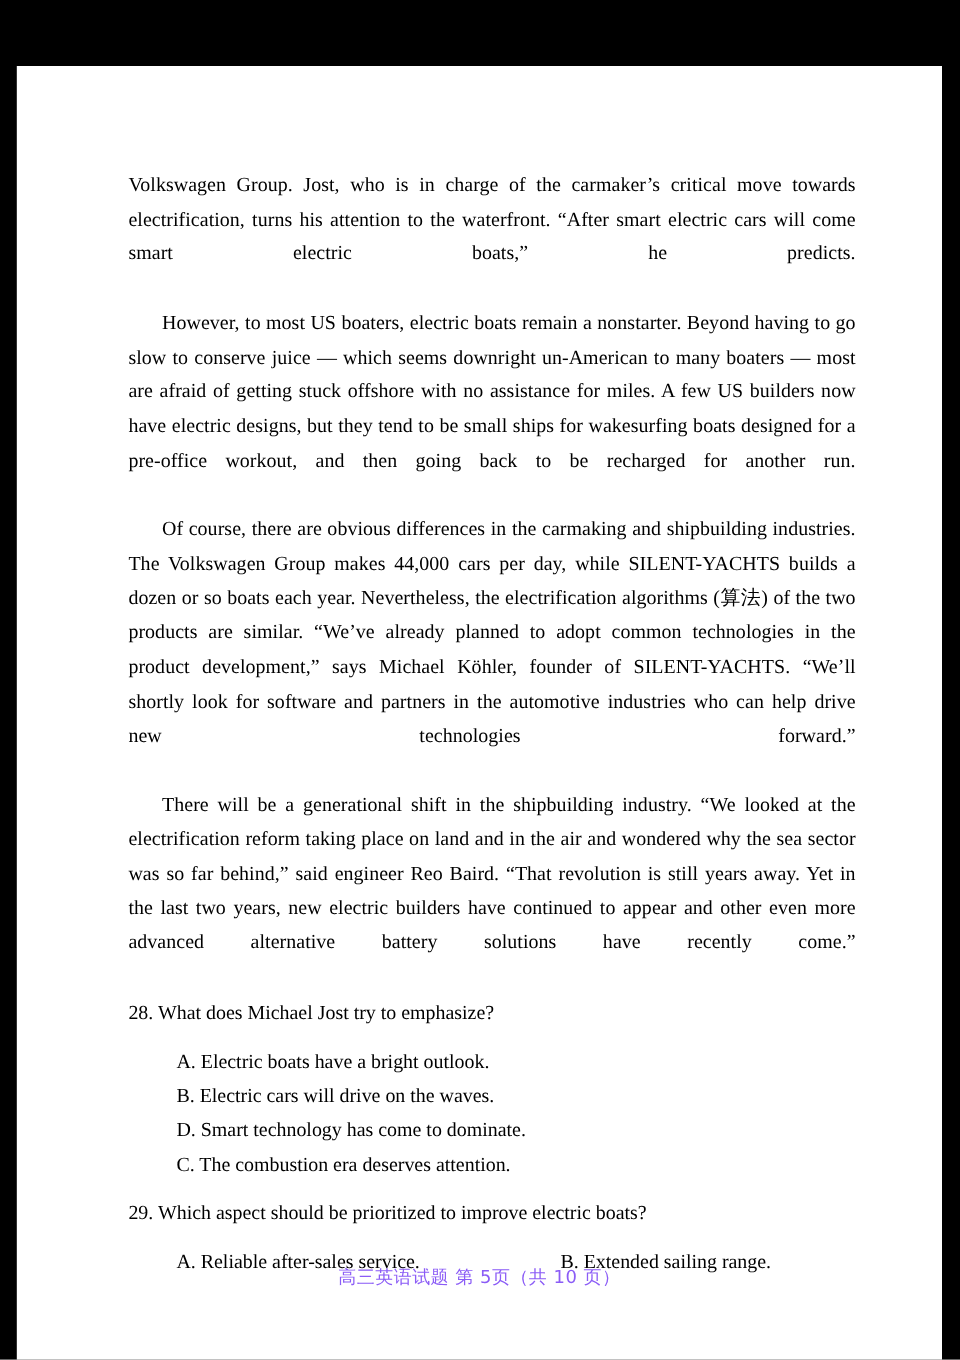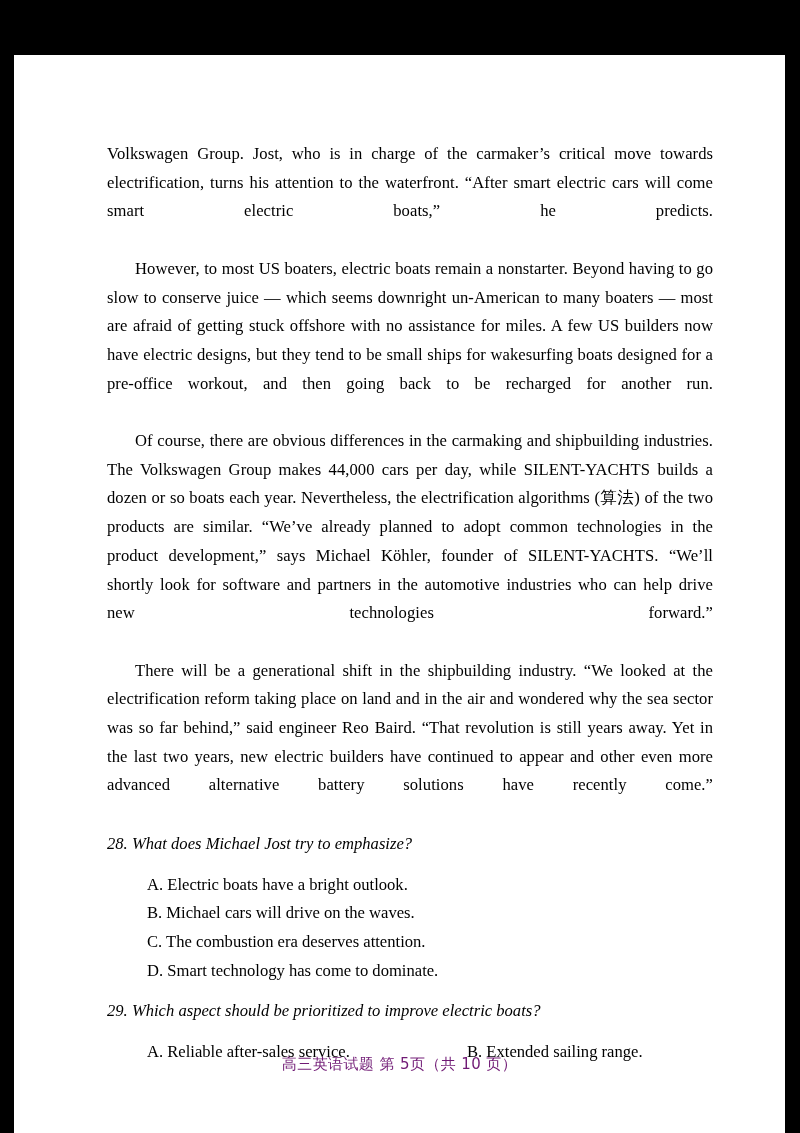--- a/index.html
+++ b/index.html
@@ -50,21 +50,20 @@
     width: 100%;
   }
 
   .question-block {
     margin-top: 1px;
   }
   .q-stem {
     font-size: 16.6px;
     line-height: 28.7px;
     white-space: nowrap;
-    font-style: italic;
   }
   .opt-list {
     margin: 12px;
     padding: 0;
   }
   .opt {
     font-size: 16.6px;
     line-height: 28.7px;
     padding-left: 28px;   
     white-space: nowrap;
@@ -81,43 +80,43 @@
   .opt-row2 > span:first-child { width: 320px; flex: none; }
 
   #footer {
     position: absolute;
     left: 0;
     top: 1000px;
     width: 771px;
     text-align: center;
     font-size: 15px;
     font-family: "DejaVu Sans", "Liberation Sans", sans-serif;
-    color: #701a75;
+    color: #8b5cf6;
     letter-spacing: 0.4px;
   }
 </style>
 </head>
 <body>
 
 <div id="page-sheet">
 
   <div id="content">
 
     <p class="para first">Volkswagen Group. Jost, who is in charge of the carmaker’s critical move towards electrification, turns his attention to the waterfront. “After smart electric cars will come smart electric boats,” he predicts.</p>
     <p class="para">However, to most US boaters, electric boats remain a nonstarter. Beyond having to go slow to conserve juice — which seems downright un-American to many boaters — most are afraid of getting stuck offshore with no assistance for miles. A few US builders now have electric designs, but they tend to be small ships for wakesurfing boats designed for a pre-office workout, and then going back to be recharged for another run.</p>
     <p class="para">Of course, there are obvious differences in the carmaking and shipbuilding industries. The Volkswagen Group makes 44,000 cars per day, while SILENT-YACHTS builds a dozen or so boats each year. Nevertheless, the electrification algorithms (算法) of the two products are similar. “We’ve already planned to adopt common technologies in the product development,” says Michael Köhler, founder of SILENT-YACHTS. “We’ll shortly look for software and partners in the automotive industries who can help drive new technologies forward.”</p>
     <p class="para">There will be a generational shift in the shipbuilding industry. “We looked at the electrification reform taking place on land and in the air and wondered why the sea sector was so far behind,” said engineer Reo Baird. “That revolution is still years away. Yet in the last two years, new electric builders have continued to appear and other even more advanced alternative battery solutions have recently come.”</p>
 
     <div class="question-block">
       <div class="q-stem">28. What does Michael Jost try to emphasize?</div>
       <div class="opt-list">
         <div class="opt">A. Electric boats have a bright outlook.</div>
-        <div class="opt">B. Michael cars will drive on the waves.</div>
+        <div class="opt">B. Electric cars will drive on the waves.</div>
+        <div class="opt">D. Smart technology has come to dominate.</div>
         <div class="opt">C. The combustion era deserves attention.</div>
-        <div class="opt">D. Smart technology has come to dominate.</div>
       </div>
     </div>
 
     <div class="question-block">
       <div class="q-stem">29. Which aspect should be prioritized to improve electric boats?</div>
       <div class="opt-list">
         <div class="opt-row2">
           <span>A. Reliable after-sales service.</span>
           <span>B. Extended sailing range.</span>
         </div>

